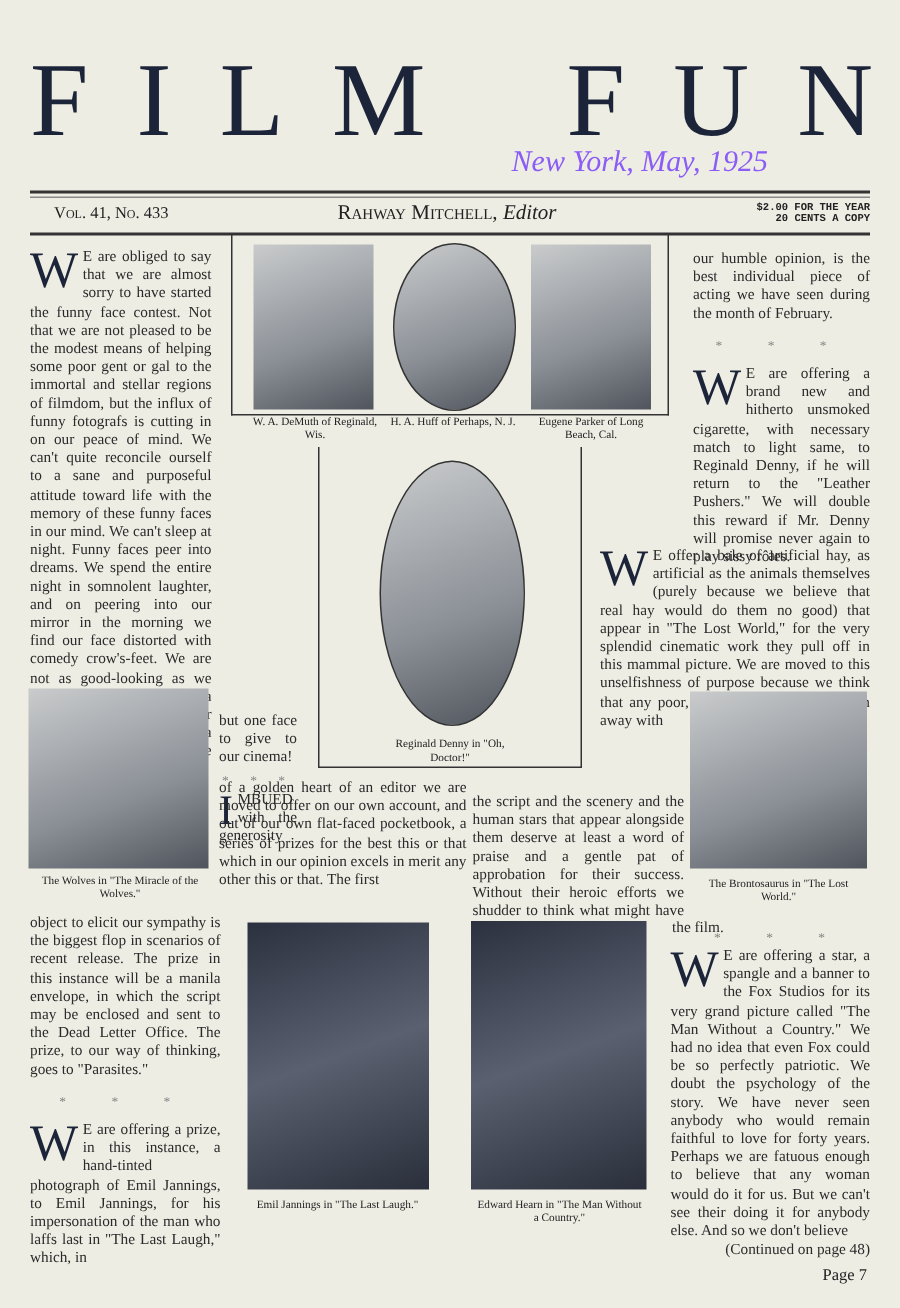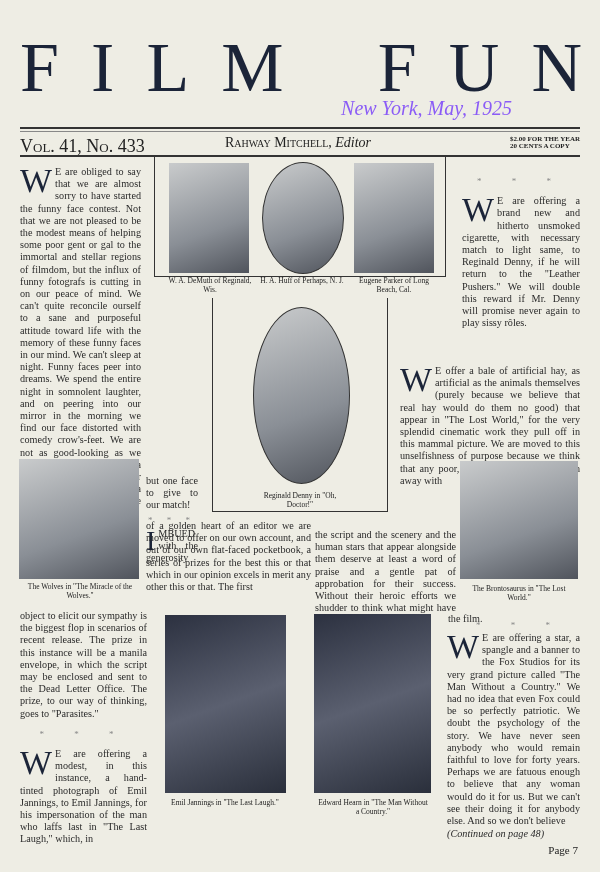--- a/index.html
+++ b/index.html
@@ -6,24 +6,24 @@
   body { width:600px; height:872px; background:#ecebe2; overflow:hidden; position:relative;
          font-family:"Liberation Serif","DejaVu Serif",serif; color:#222; }
   .page { position:absolute; left:0; top:0; width:600px; height:872px; background:#eeede4; }
   .masthead { position:absolute; left:20px; top:36px; width:562px; font-size:70px; line-height:64px;
               color:#1b2438; letter-spacing:0; display:flex; justify-content:space-between; font-weight:400; }
   .masthead span { display:inline-block; }
   .dateline { position:absolute; left:0; width:512px; top:97px; text-align:right; font-style:italic;
               font-size:20px; color:#8b5cf6; }
   .rule { position:absolute; left:20px; width:560px; background:#333; }
   .infobar { position:absolute; left:20px; top:136px; width:560px; font-size:12px; }
-  .infobar .vol { position:absolute; left:0; top:0; font-variant:small-caps; font-size:18px; }
+  .infobar .vol { position:absolute; left:16px; top:0; font-variant:small-caps; font-size:11px; }
   .infobar .ed { position:absolute; left:205px; top:-1px; font-size:14px; font-variant:small-caps; }
   .infobar .ed i { font-variant:normal; }
-  .infobar .price { position:absolute; right:0; top:0; font-size:7px; line-height:7px; text-align:left; font-weight:bold; }
+  .infobar .price { position:absolute; right:0; top:0; font-size:7px; line-height:7px; text-align:right; font-weight:bold;font-family:Liberation Mono, monospace; }
   .col { position:absolute; font-size:10.2px; line-height:12.2px; text-align:justify; color:#2a2a2a; }
   .col p { margin:0; }
   .drop { float:left; font-size:34px; line-height:26px; margin:2px 3px 0 0; color:#1b2438; }
   .drop-i { float:left; font-size:28px; line-height:22px; margin:2px 3px 0 0; color:#1b2438; }
   .stars { text-align:center; color:#888; font-size:9px; margin:8px 0; letter-spacing:14px; }
   .box { position:absolute; border:1.5px solid #333; }
   .photo { position:absolute; background:#4a4e57; overflow:hidden; }
   .photo.light { background:linear-gradient(160deg,#c9cbcc,#8a8f96 60%,#50545c); }
   .photo.dark { background:linear-gradient(160deg,#2c3140,#5b6070 50%,#2a2f3b); }
   .oval { border-radius:50%; border:1.5px solid #333; }
@@ -54,62 +54,63 @@
     <span class="vol">Vol. 41, No. 433</span>
     <span class="ed"><span>Rahway Mitchell,</span> <i>Editor</i></span>
     <span class="price"><span>$2.00 FOR THE YEAR</span><br><span>20 CENTS A COPY</span></span>
   </div>
   <div class="rule" style="top:155px;height:2px"></div>
 
   <div class="col" style="left:20px;top:166px;width:121px">
     <p><span class="drop">W</span><span>E are obliged to say that we are almost sorry to have started the funny face contest. Not that we are not pleased to be the modest means of helping some poor gent or gal to the immortal and stellar regions of filmdom, but the influx of funny fotografs is cutting in on our peace of mind. We can't quite reconcile ourself to a sane and purposeful attitude toward life with the memory of these funny faces in our mind. We can't sleep at night. Funny faces peer into dreams. We spend the entire night in somnolent laughter, and on peering into our mirror in the morning we find our face distorted with comedy crow's-feet. We are not as good-looking as we were. But, shucks, we're a sport and will sacrifice our beauty if we can help. As a matter of fact, we regret we have</span></p>
   </div>
   <div class="col" style="left:146px;top:475px;width:52px">
-    <p>but one face to give to our match!</p>
+    <p>but one face to give to our cinema!</p>
     <div class="stars" style="margin:2px 0;letter-spacing:6px">* * *</div>
     <p><span class="drop-i">I</span><span>MBUED with the generosity</span></p>
   </div>
   <div class="col" style="left:146px;top:520px;width:165px">
     <p style="padding-left:0">of a golden heart of an editor we are moved to offer on our own account, and out of our own flat-faced pocketbook, a series of prizes for the best this or that which in our opinion excels in merit any other this or that. The first</p>
   </div>
   <div class="col" style="left:20px;top:610px;width:127px">
     <p>object to elicit our sympathy is the biggest flop in scenarios of recent release. The prize in this instance will be a manila envelope, in which the script may be enclosed and sent to the Dead Letter Office. The prize, to our way of thinking, goes to "Parasites."</p>
     <div class="stars">* * *</div>
-    <p><span class="drop">W</span><span>E are offering a modest, in this instance, a hand-tinted photograph of Emil Jannings, to Emil Jannings, for his impersonation of the man who laffs last in "The Last Laugh," which, in</span></p>
+    <p><span class="drop">W</span><span>E are offering a prize, in this instance, a hand-tinted photograph of Emil Jannings, to Emil Jannings, for his impersonation of the man who laffs last in "The Last Laugh," which, in</span></p>
   </div>
 
   <div class="box" style="left:154px;top:156px;width:290px;height:120px;border-top:none"></div>
   <div class="photo light" style="left:169px;top:163px;width:80px;height:110px"></div>
   <div class="cap" style="left:164px;top:276px;width:92px">W. A. DeMuth of Reginald, Wis.</div>
   <div class="photo light oval" style="left:262px;top:162px;width:80px;height:110px"></div>
   <div class="cap" style="left:255px;top:276px;width:94px">H. A. Huff of Perhaps, N. J.</div>
   <div class="photo light" style="left:354px;top:163px;width:80px;height:110px"></div>
   <div class="cap" style="left:350px;top:276px;width:88px">Eugene Parker of Long Beach, Cal.</div>
 
   <div class="box" style="left:212px;top:298px;width:174px;height:213px;border-top:none"></div>
   <div class="photo light oval" style="left:253px;top:307px;width:95px;height:175px"></div>
   <div class="cap" style="left:250px;top:491px;width:100px">Reginald Denny in "Oh, Doctor!"</div>
 
   <div class="col" style="left:462px;top:167px;width:118px">
+    <p>our humble opinion, is the best individual piece of acting we have seen during the month of February.</p>
     <div class="stars">* * *</div>
     <p><span class="drop">W</span><span>E are offering a brand new and hitherto unsmoked cigarette, with necessary match to light same, to Reginald Denny, if he will return to the "Leather Pushers." We will double this reward if Mr. Denny will promise never again to play sissy rôles.</span></p>
   </div>
   <div class="col" style="left:400px;top:365px;width:180px">
     <p><span class="drop">W</span><span>E offer a bale of artificial hay, as artificial as the animals themselves (purely because we believe that real hay would do them no good) that appear in "The Lost World," for the very splendid cinematic work they pull off in this mammal picture. We are moved to this unselfishness of purpose because we think that any poor, lifeless animal that can run away with</span></p>
   </div>
   <div class="col" style="left:315px;top:529px;width:141px">
     <p>the script and the scenery and the human stars that appear alongside them deserve at least a word of praise and a gentle pat of approbation for their success. Without their heroic efforts we shudder to think what might have happened to</p>
   </div>
   <div class="col" style="left:448px;top:613px;width:60px">
     <p>the film.</p>
   </div>
   <div class="stars" style="position:absolute;left:460px;top:612px;width:120px">* * *</div>
   <div class="col" style="left:447px;top:632px;width:133px">
     <p><span class="drop">W</span><span>E are offering a star, a spangle and a banner to the Fox Studios for its very grand picture called "The Man Without a Country." We had no idea that even Fox could be so perfectly patriotic. We doubt the psychology of the story. We have never seen anybody who would remain faithful to love for forty years. Perhaps we are fatuous enough to believe that any woman would do it for us. But we can't see their doing it for anybody else. And so we don't believe</span></p>
-    <p style="text-align:left;font-style:italic;margin-top:1px">(Continued on page 48)</p>
+    <p style="text-align:right;margin-top:1px">(Continued on page 48)</p>
   </div>
 
   <div class="photo light" style="left:19px;top:459px;width:120px;height:120px"></div>
   <div class="cap" style="left:22px;top:582px;width:116px">The Wolves in "The Miracle of the Wolves."</div>
 
   <div class="photo light" style="left:460px;top:461px;width:118px;height:118px"></div>
   <div class="cap" style="left:462px;top:584px;width:114px">The Brontosaurus in "The Lost World."</div>
 
   <div class="photo dark" style="left:165px;top:615px;width:121px;height:178px"></div>
   <div class="cap" style="left:170px;top:798px;width:110px">Emil Jannings in "The Last Laugh."</div>

